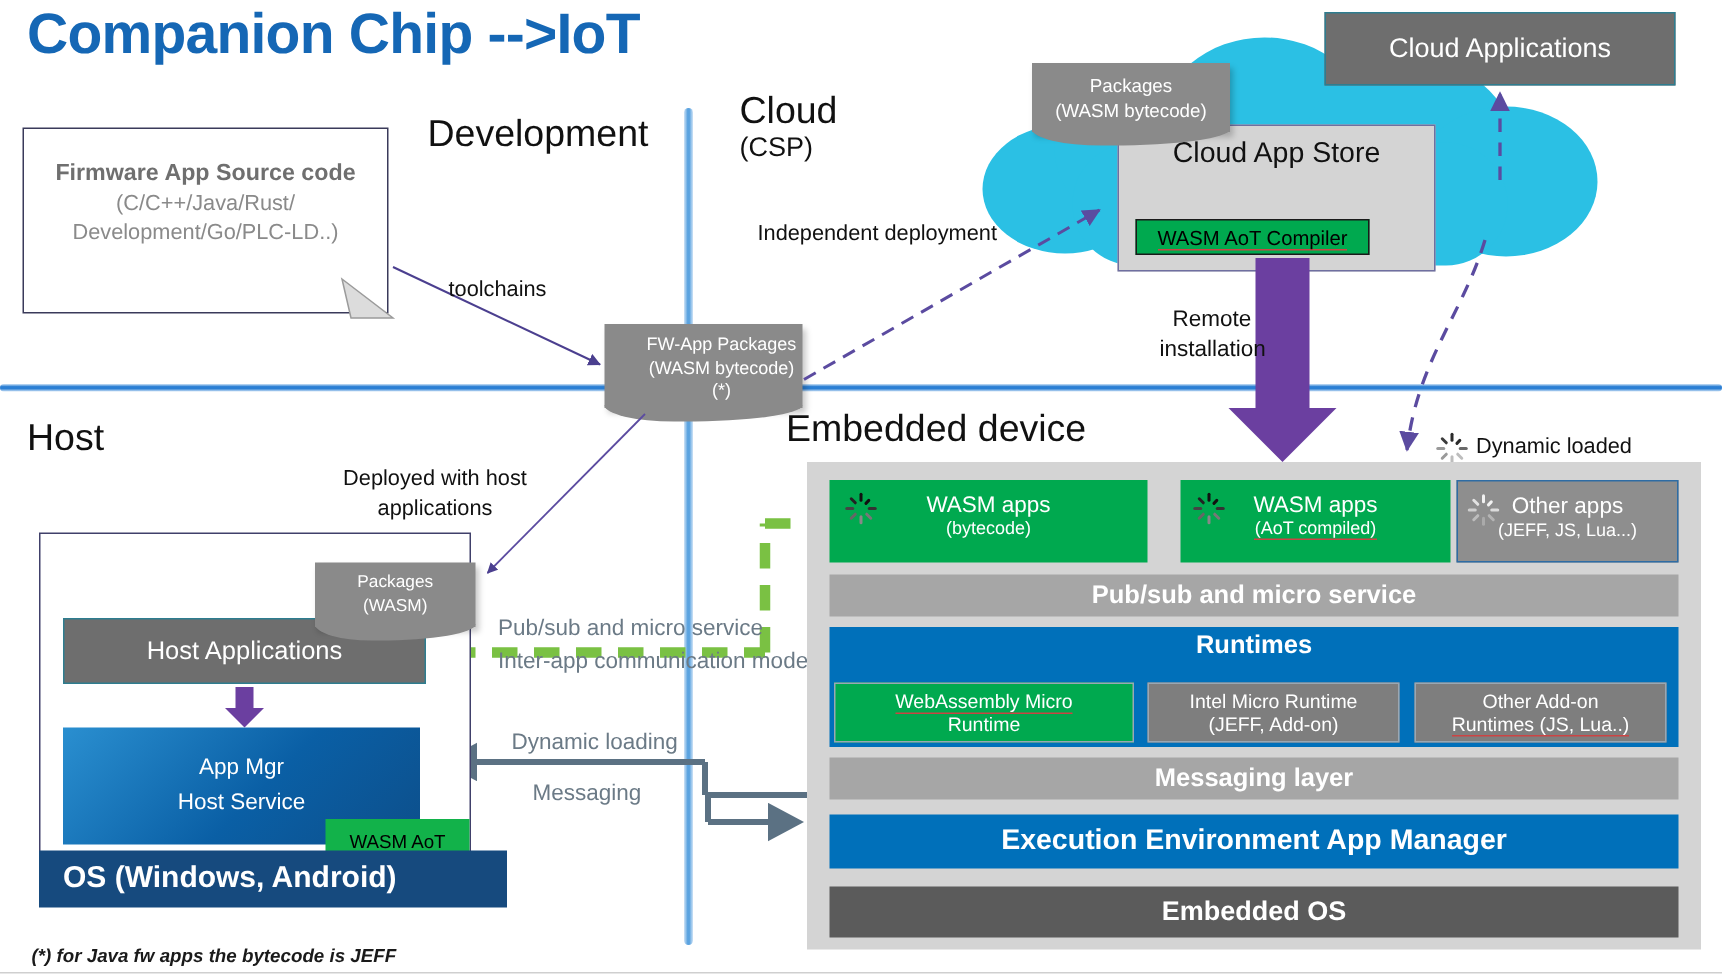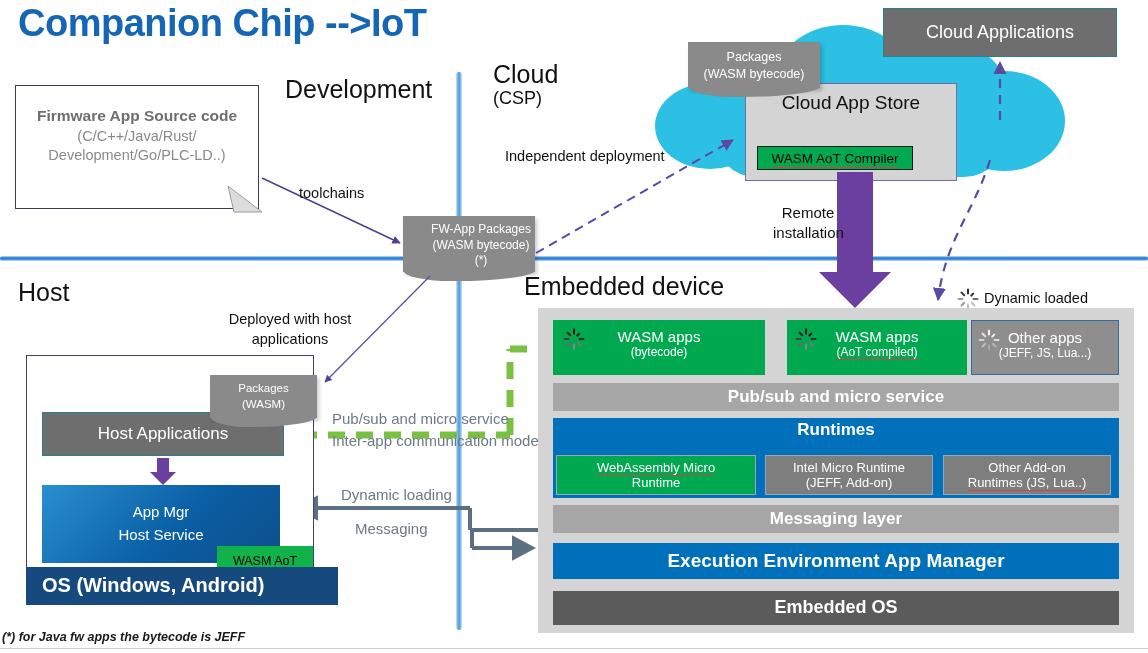--- a/index.html
+++ b/index.html
@@ -68,21 +68,21 @@
           background:linear-gradient(135deg,#2a8fd0 0%,#0a5fa5 55%,#0d4f8b 100%);color:#fff;text-align:center;
           font-size:15px;padding-top:16px;line-height:1.5;}
   #hostaot{left:217px;top:546px;width:96px;height:44px;background:#12b24a;box-sizing:border-box;
            font-size:12.5px;color:#000;text-align:center;padding-top:6px;line-height:1.45;}
   #osbar{left:26px;top:567px;width:312px;height:38px;background:#164a7e;box-sizing:border-box;color:#fff;
          font-size:20px;font-weight:bold;padding-left:16px;line-height:37px;}
 
   
   .lbl{font-size:14.5px;color:#111;}
   .lbl-g{font-size:15px;color:#6b7a86;}
-  #footnote{left:2px;top:630px;font-size:12.5px;font-style:italic;color:#1a1a1a;font-weight:bold;}
+  #footnote{left:21px;top:630px;font-size:12.5px;font-style:italic;color:#1a1a1a;font-weight:bold;}
   svg{overflow:visible;}
 </style>
 </head>
 <body>
 
 <div id="stage">
 
   <div class="abs" id="title">Companion Chip --&gt;IoT</div>
 
   <div class="abs hline" style="left:0px;top:256px;width:1148px;"></div>

